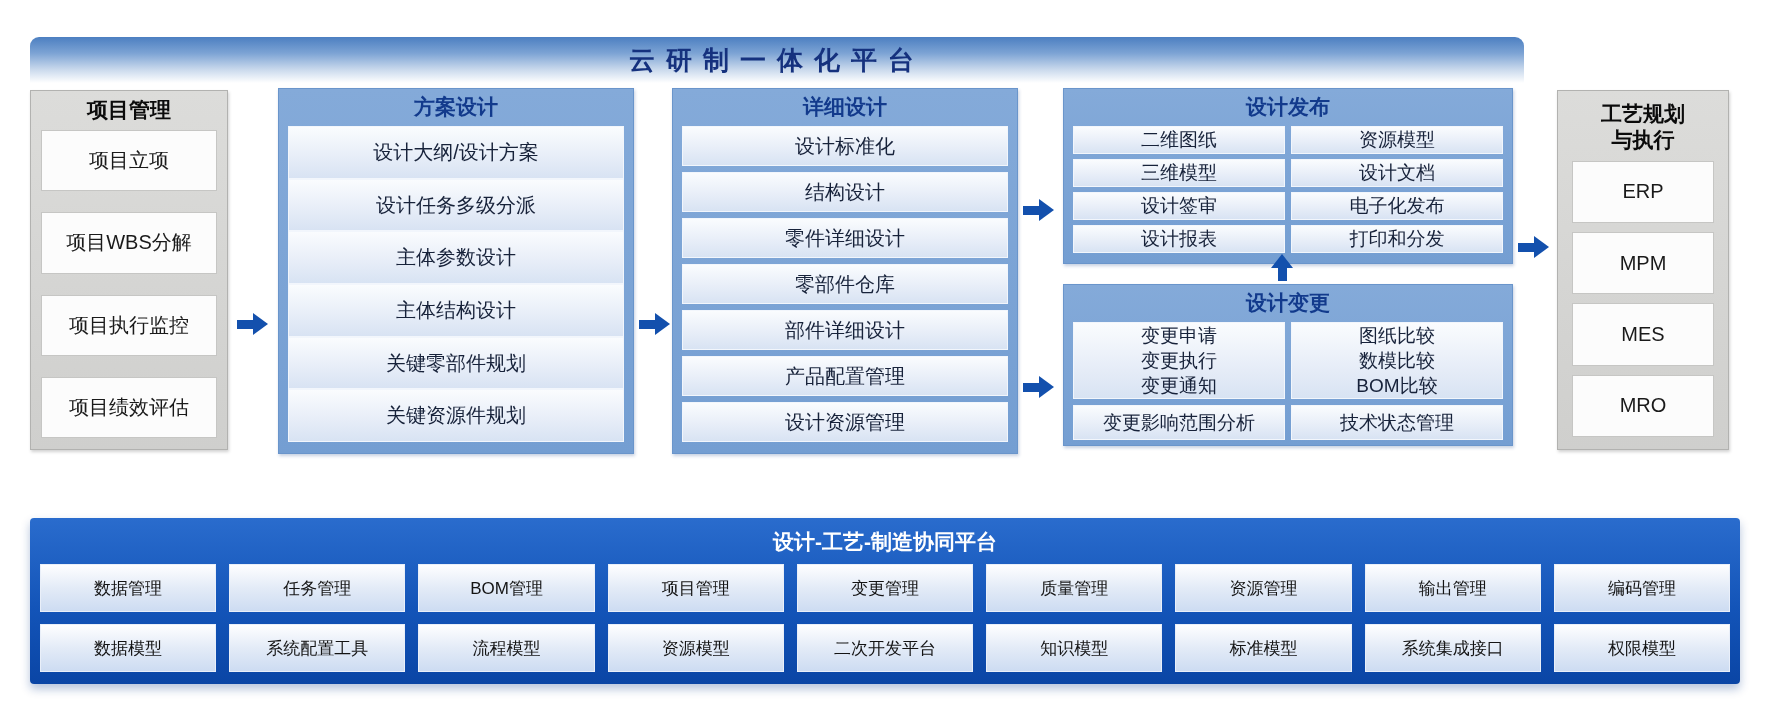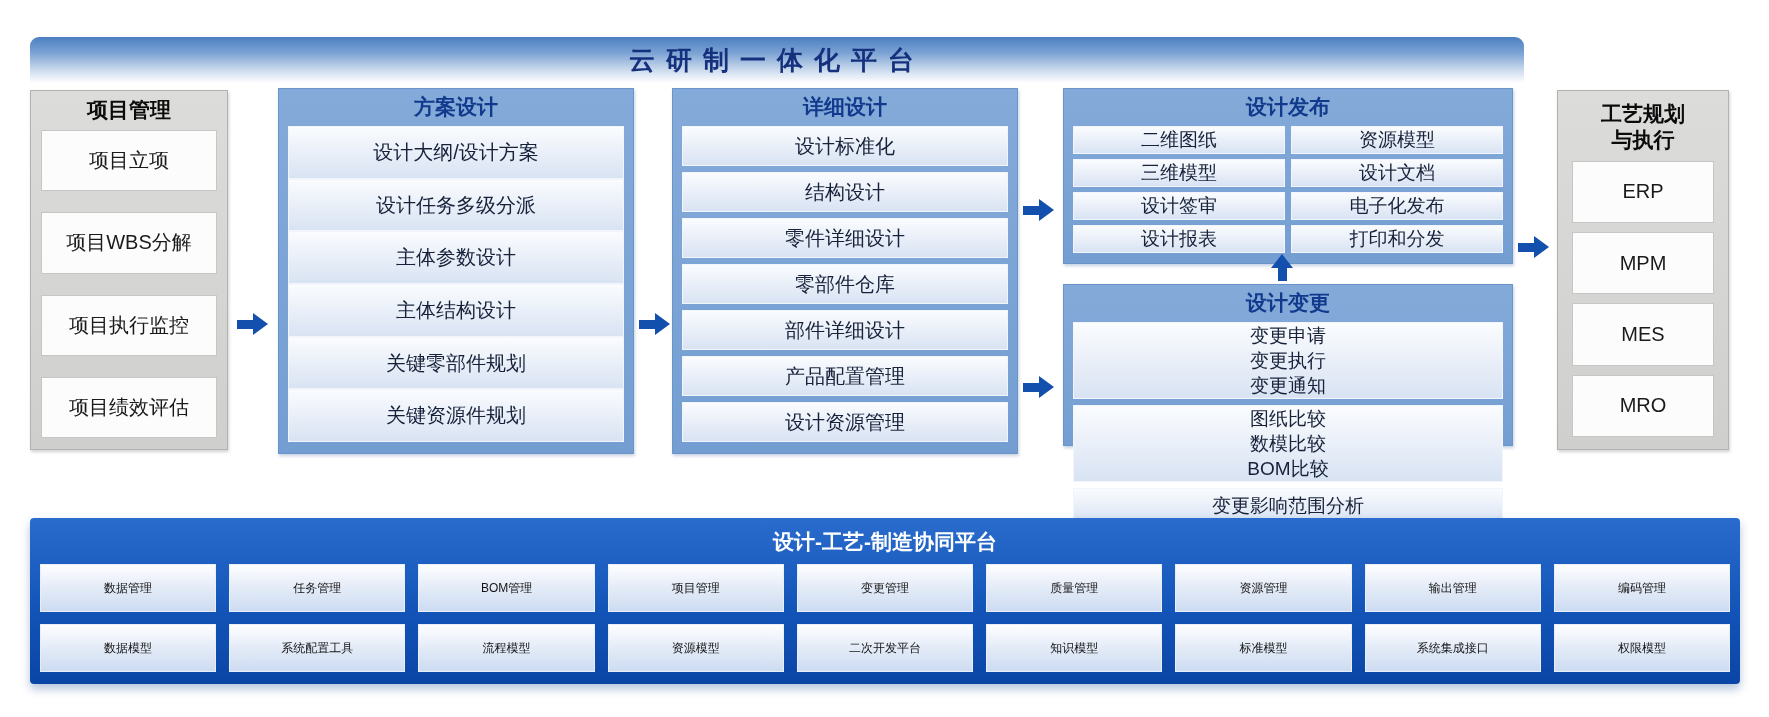--- a/index.html
+++ b/index.html
@@ -41,21 +41,21 @@
 
   .detail{left:672px;top:88px;width:346px;height:366px;}
   .detail .items{gap:6px;padding:2px 9px 11px;}
   .detail .bbox{flex:1;}
 
   .release{left:1063px;top:88px;width:450px;height:176px;}
   .release .grid2{flex:1;display:grid;grid-template-columns:1fr 1fr;gap:5px 6px;padding:2px 9px 10px;}
   .release .bbox{font-size:19px;}
 
   .change{left:1063px;top:284px;width:450px;height:162px;}
-  .change .cgrid{flex:1;display:grid;grid-template-columns:1fr;grid-template-rows:1fr auto;
+  .change .cgrid{flex:1;display:grid;grid-template-columns:1fr 1fr;grid-template-rows:1fr auto;
     gap:6px;padding:2px 9px 10px;}
   .change .bbox{font-size:19px;line-height:1.32;}
   .change .row2{height:33px;}
 
   .process{left:1557px;top:90px;width:172px;height:360px;}
   .process .gray-header{line-height:1.25;padding-top:10px;}
   .process .items{gap:9px;padding:3px 14px 12px;}
   .process .gbox{flex:1;}
 
   
@@ -74,21 +74,21 @@
   
   .platform{position:absolute;left:30px;top:518px;width:1710px;height:166px;box-sizing:border-box;
     display:flex;flex-direction:column;border-radius:4px;
     background:linear-gradient(180deg,#2a6ccd 0%,#1354b8 55%,#0a45a5 100%);
     box-shadow:0 5px 10px rgba(13,60,140,.3);}
   .platform-title{height:46px;line-height:48px;text-align:center;font-size:21px;font-weight:bold;color:#ffffff;}
   .pgrid{flex:1;display:grid;grid-template-columns:repeat(9,1fr);grid-template-rows:1fr 1fr;
     gap:12px 13px;padding:0 10px 12px;}
   .pcell{background:linear-gradient(180deg,#fefeff 0%,#e3ebf7 50%,#cddcf2 100%);
     border:1px solid #e9eff9;display:flex;align-items:center;justify-content:center;
-    font-size:12px;color:#141414;}
+    font-size:17px;color:#141414;}
 </style>
 </head>
 <body>
 
 <div class="stage">
 
   <div class="banner">
     <div class="banner-title">云研制一体化平台</div>
   </div>
 

